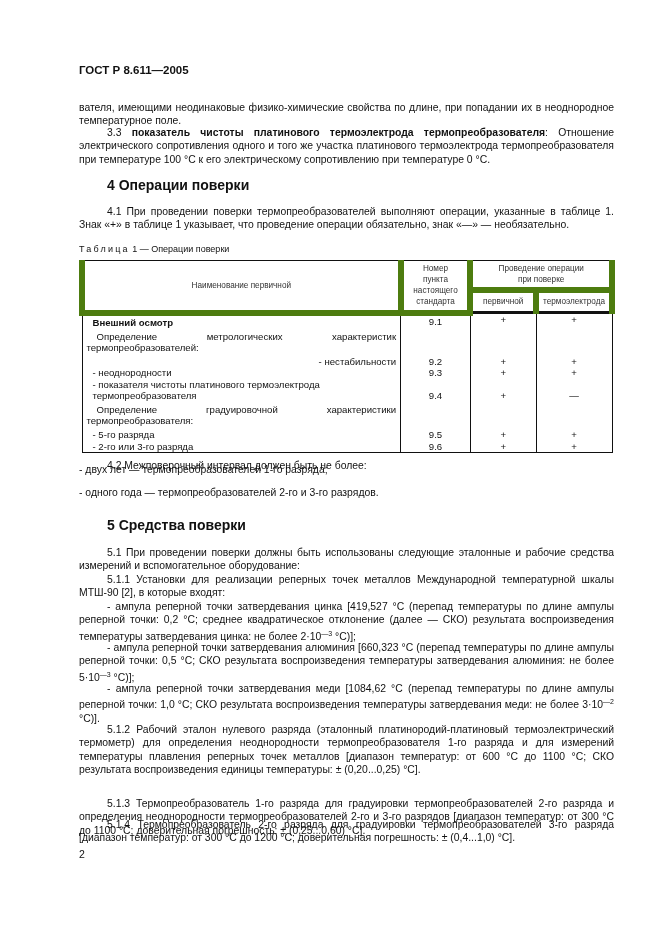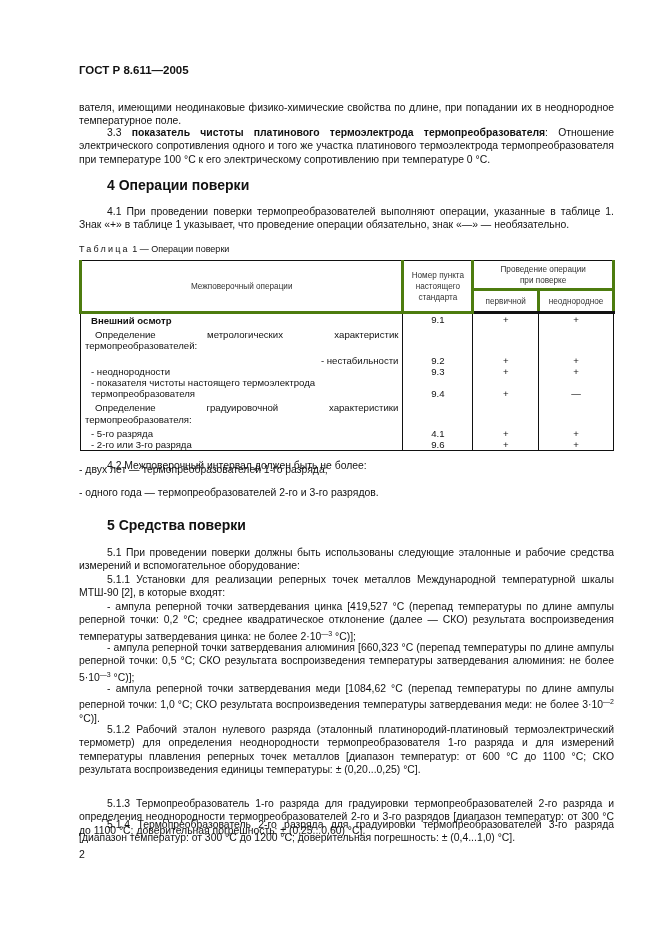--- a/index.html
+++ b/index.html
@@ -8,21 +8,21 @@
   .hdr { position:absolute; left:79px; top:64px; font-size:11.5px; font-weight:bold; }
   .p { position:absolute; left:79px; width:535px; font-size:10.4px; line-height:13.4px; text-align:justify; }
   .ind { text-indent:28px; }
   .h2 { position:absolute; left:107px; font-size:14px; font-weight:bold; }
   .cap { position:absolute; left:79px; top:244px; font-size:9px; }
   .cap .sp { letter-spacing:2.2px; }
   table.t { position:absolute; left:79px; top:260px; width:536px; border-collapse:collapse;
             font-size:9.6px; line-height:11.2px; }
   table.t td { padding:0 4px; vertical-align:top; border-left:1.5px solid #111; border-right:1.5px solid #111; }
   table.t .th { font-size:8.2px; text-align:center; vertical-align:middle; color:#333; line-height:11px; }
-  table.t thead td { border:3px solid #4d7c0f; }
+  table.t thead td { border:6px solid #4d7c0f; }
   table.t thead tr:first-child td { border-top:1.5px solid #111; }
   table.t thead tr:last-child td { border-bottom:3px solid #111; }
   table.t tbody tr:last-child td { border-bottom:1.5px solid #111; }
   .c { text-align:center; }
   .name-indent { padding-left:10px !important; }
   .sup { font-size:7px; vertical-align:super; }
   .pnum { position:absolute; left:79px; top:848px; font-size:10.5px; }
   b.bold { font-weight:bold; }
 </style>
 </head>
@@ -49,27 +49,27 @@
 
   <table class="t">
     <colgroup>
       <col style="width:325px">
         <col style="width:70px">
         <col style="width:66px">
         <col style="width:75px">
     </colgroup>
     <thead>
       <tr style="height:29px;">
-        <td class="th" rowspan="2">Межповерочный операции</td>
+        <td class="th" rowspan="2">Наименование первичной</td>
         <td class="th" rowspan="2" style="padding:0 6px;">Номер пункта настоящего стандарта</td>
         <td class="th" colspan="2" style="padding:0 20px;">Проведение операции при поверке</td>
       </tr>
       <tr style="height:23px;">
         <td class="th">первичной</td>
-        <td class="th">неоднородное</td>
+        <td class="th">термоэлектрода</td>
       </tr>
     </thead>
     <tbody>
       <tr>
         <td class="name-indent" style="padding-top:1px;font-weight:bold;">Внешний осмотр</td>
         <td class="c">9.1</td>
         <td class="c">+</td>
         <td class="c">+</td>
       </tr>
       <tr>
@@ -84,34 +84,34 @@
         <td class="c" style="padding-top:3px;">+</td>
         <td class="c" style="padding-top:3px;">+</td>
       </tr>
       <tr>
         <td class="name-indent">- неоднородности</td>
         <td class="c">9.3</td>
         <td class="c">+</td>
         <td class="c">+</td>
       </tr>
       <tr>
-        <td class="name-indent" style="padding-left:10px; padding-right:14px;">- показателя чистоты настоящего термоэлектрода термопреобразователя</td>
+        <td class="name-indent" style="padding-left:10px; padding-right:14px;">- показателя чистоты платинового термоэлектрода термопреобразователя</td>
         <td class="c" style="vertical-align:bottom;">9.4</td>
         <td class="c" style="vertical-align:bottom;">+</td>
         <td class="c" style="vertical-align:bottom;">—</td>
       </tr>
       <tr>
         <td style="padding-top:3px; text-indent:10px; text-align:justify;">Определение градуировочной характеристики термопреобразователя:</td>
         <td class="c"></td>
         <td class="c"></td>
         <td class="c"></td>
       </tr>
       <tr>
         <td class="name-indent" style="padding-top:3px;">- 5-го разряда</td>
-        <td class="c" style="padding-top:3px;">4.1</td>
+        <td class="c" style="padding-top:3px;">9.5</td>
         <td class="c" style="padding-top:3px;">+</td>
         <td class="c" style="padding-top:3px;">+</td>
       </tr>
       <tr>
         <td class="name-indent">- 2-го или 3-го разряда</td>
         <td class="c">9.6</td>
         <td class="c">+</td>
         <td class="c">+</td>
       </tr>
     </tbody>

